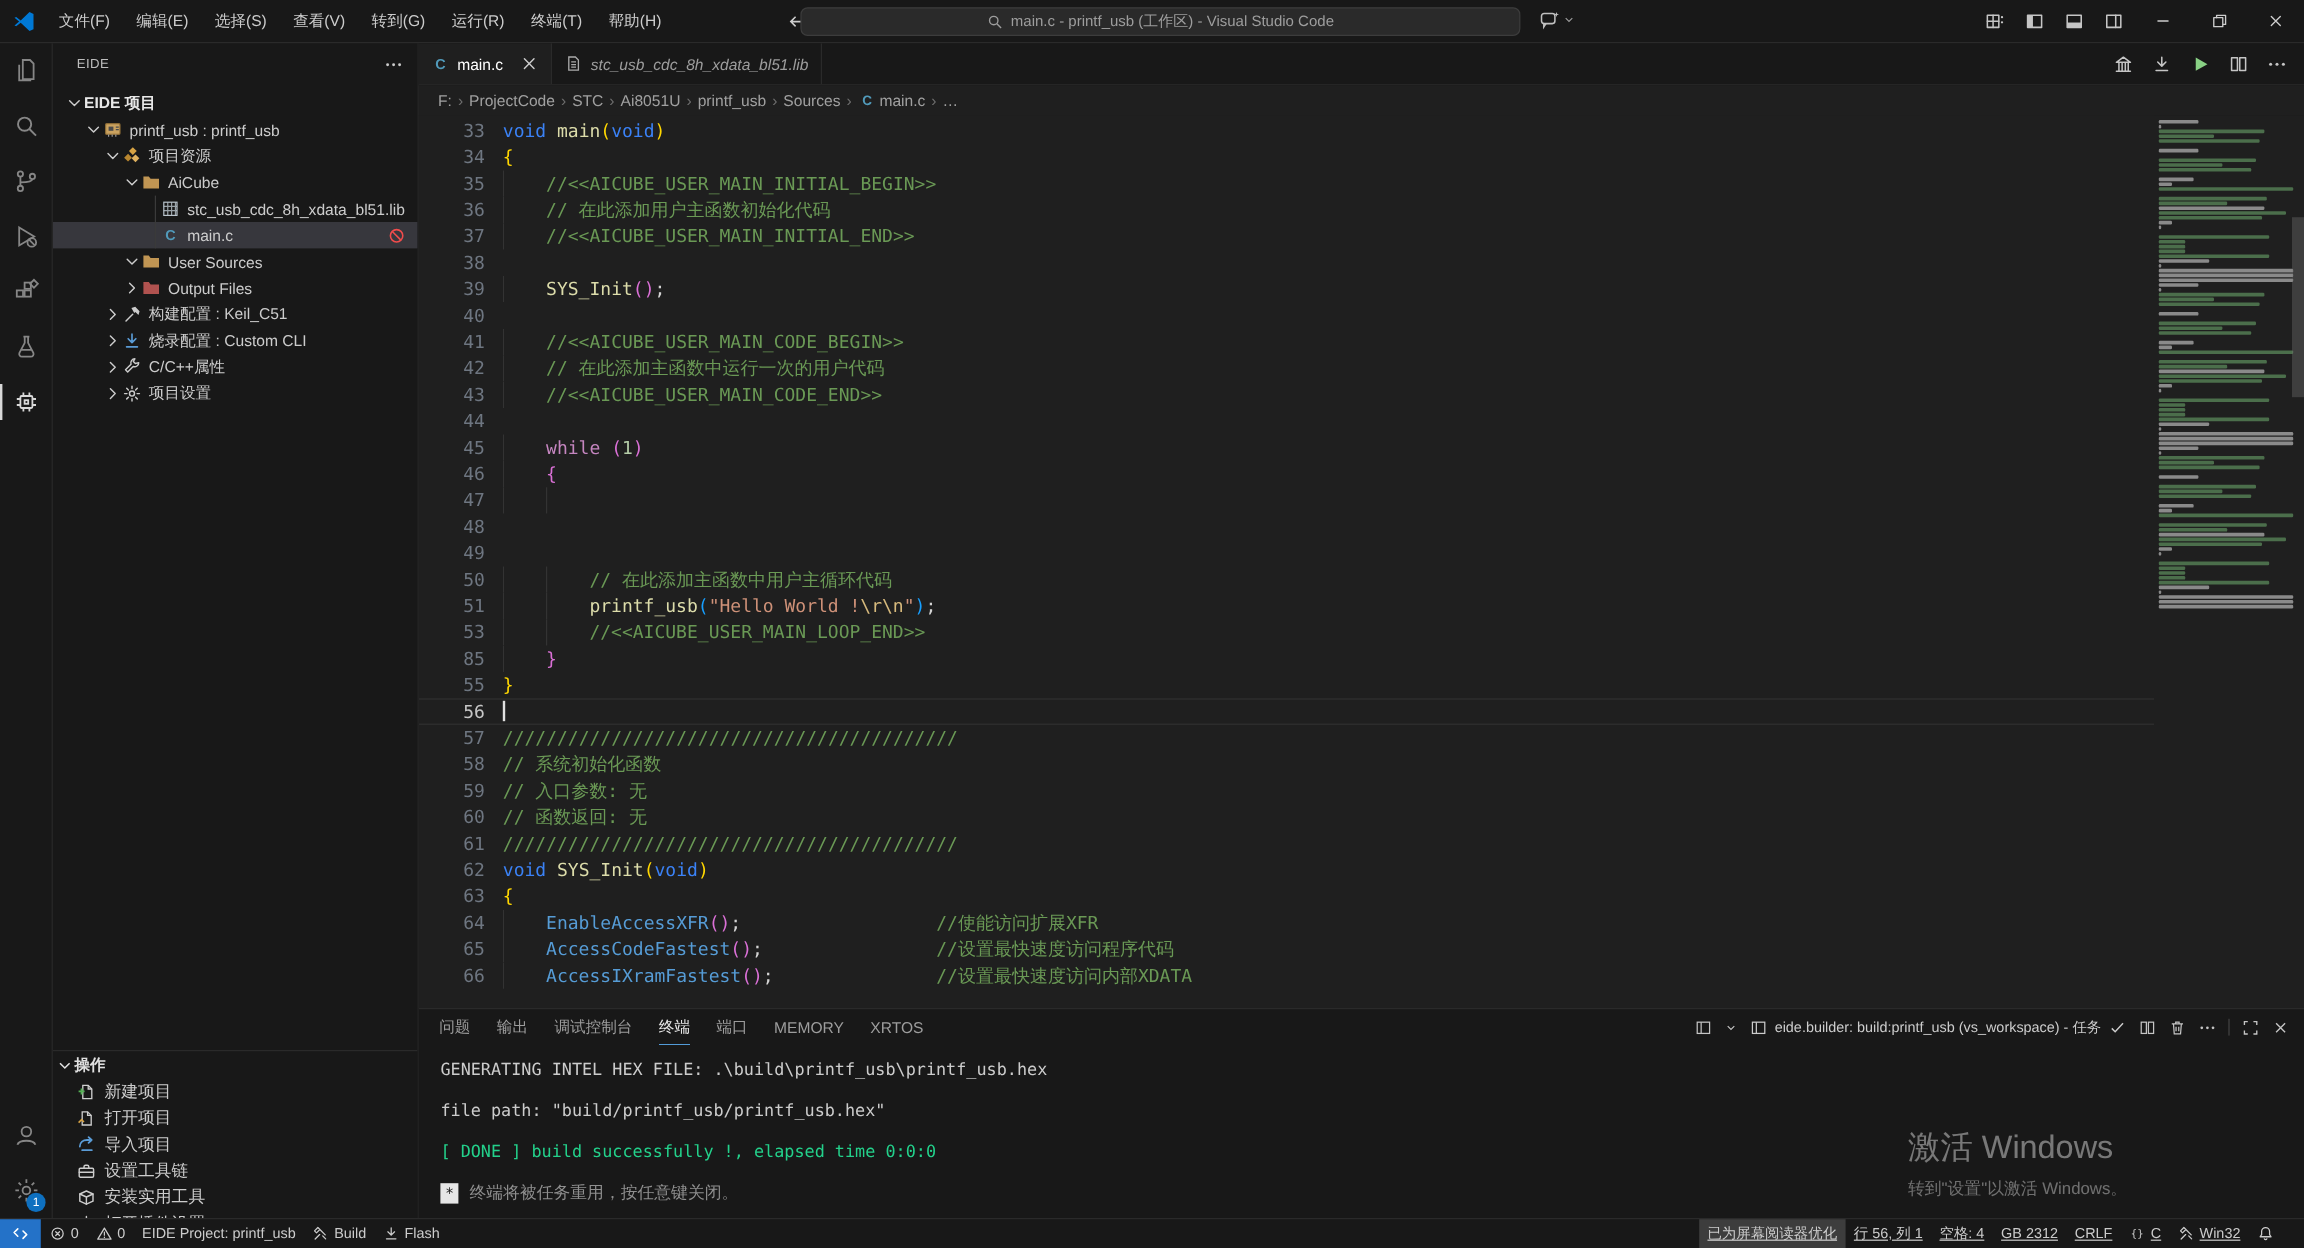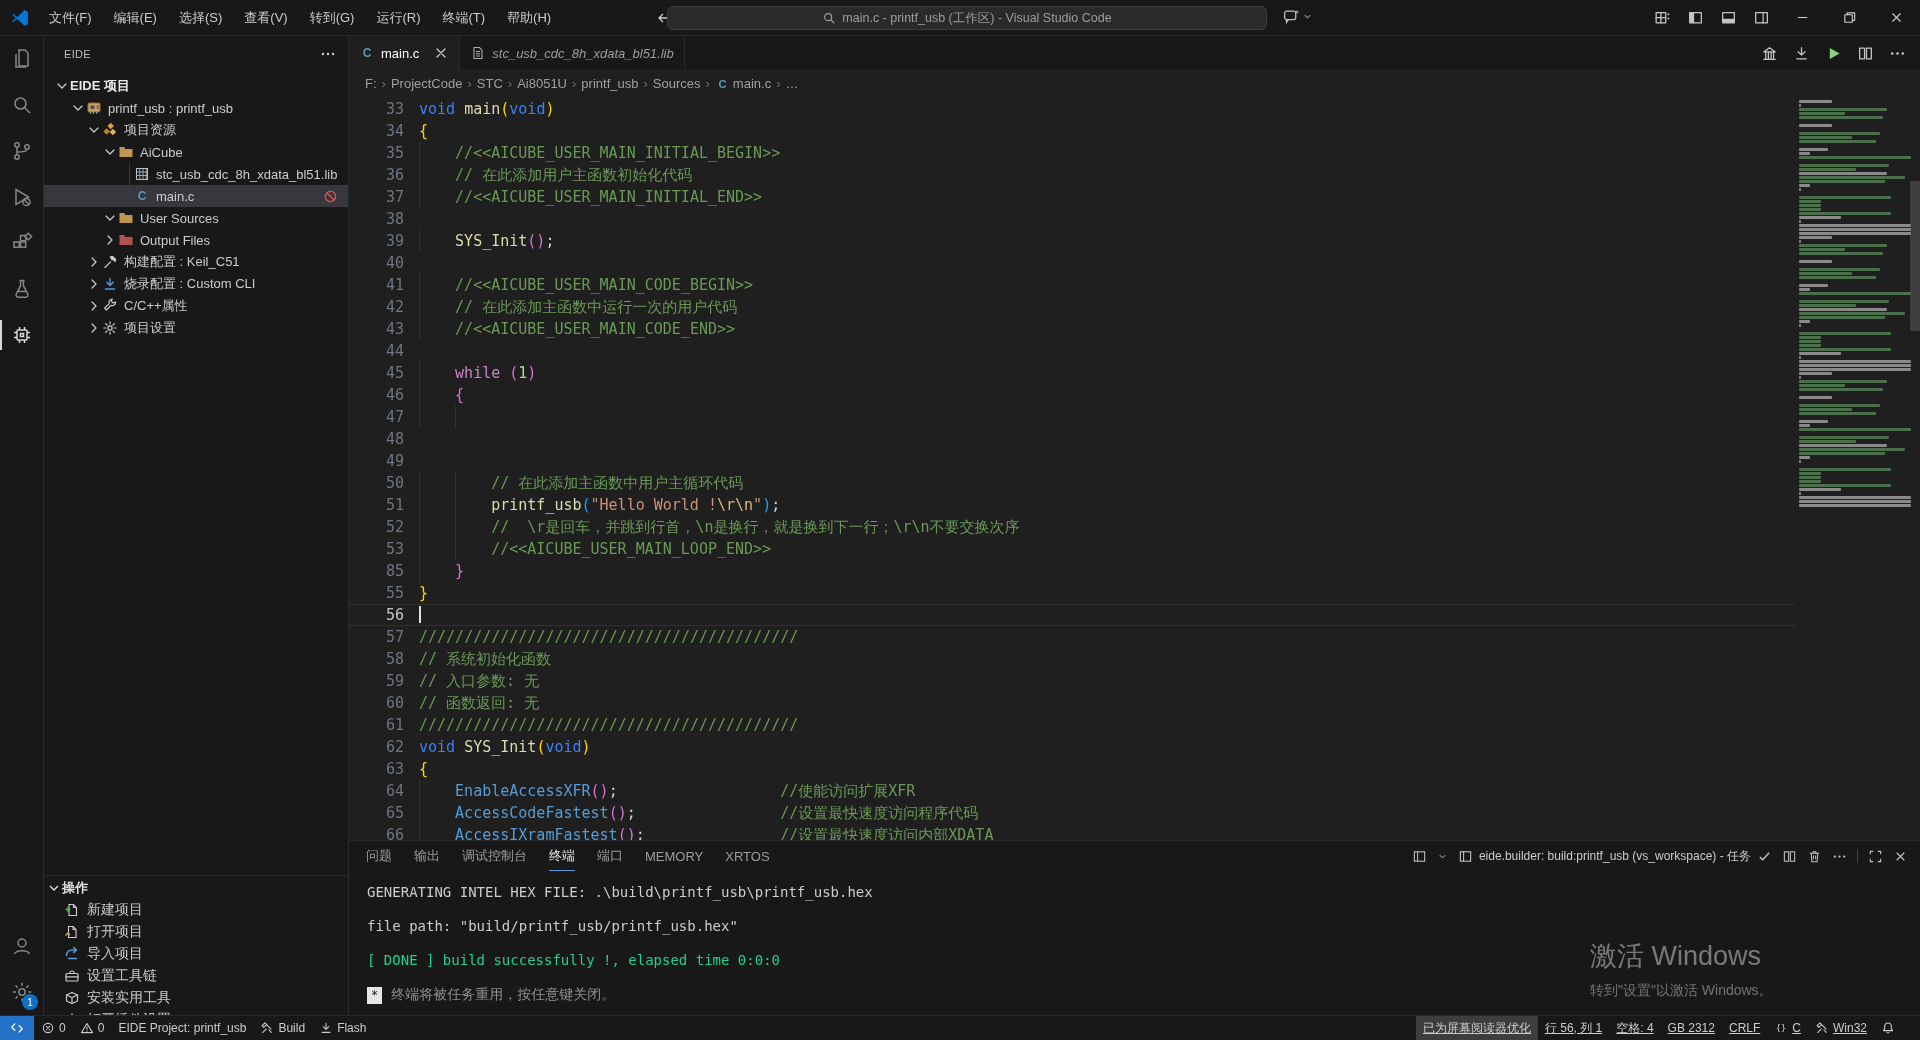--- a/index.html
+++ b/index.html
@@ -673,21 +673,20 @@
         <div class="cl"><span class="ln">42</span><span class="lc"><span class="ind"></span><span class="cm">// 在此添加主函数中运行一次的用户代码</span></span></div>
         <div class="cl"><span class="ln">43</span><span class="lc"><span class="ind"></span><span class="cm">//&lt;&lt;AICUBE_USER_MAIN_CODE_END&gt;&gt;</span></span></div>
         <div class="cl"><span class="ln">44</span><span class="lc"></span></div>
         <div class="cl"><span class="ln">45</span><span class="lc"><span class="ind"></span><span class="ctl">while</span><span class="pl"> </span><span class="b2">(</span><span class="num">1</span><span class="b2">)</span></span></div>
         <div class="cl"><span class="ln">46</span><span class="lc"><span class="ind"></span><span class="b2">{</span></span></div>
         <div class="cl"><span class="ln">47</span><span class="lc"><span class="ind"></span><span class="ind"></span></span></div>
         <div class="cl"><span class="ln">48</span><span class="lc"></span></div>
         <div class="cl"><span class="ln">49</span></div>
         <div class="cl"><span class="ln">50</span><span class="lc"><span class="ind"></span><span class="ind"></span><span class="cm">// 在此添加主函数中用户主循环代码</span></span></div>
         <div class="cl"><span class="ln">51</span><span class="lc"><span class="ind"></span><span class="ind"></span><span class="fn">printf_usb</span><span class="b3">(</span><span class="str">"Hello World !</span><span class="esc">\r\n</span><span class="str">"</span><span class="b3">)</span><span class="pl">;</span></span></div>
-        <div class="cl"><span class="ln">52</span><span class="lc"><span class="ind"></span><span class="ind"></span><span class="cm">//  \r是回车，并跳到行首，\n是换行，就是换到下一行；\r\n不要交换次序</span></span></div>
         <div class="cl"><span class="ln">53</span><span class="lc"><span class="ind"></span><span class="ind"></span><span class="cm">//&lt;&lt;AICUBE_USER_MAIN_LOOP_END&gt;&gt;</span></span></div>
         <div class="cl"><span class="ln">85</span><span class="lc"><span class="ind"></span><span class="b2">}</span></span></div>
         <div class="cl"><span class="ln">55</span><span class="lc"><span class="b1">}</span></span></div>
         <div class="cl cur"><span class="ln">56</span><span class="lc"><span class="cursor"></span></span></div>
         <div class="cl"><span class="ln">57</span><span class="lc"><span class="cm">//////////////////////////////////////////</span></span></div>
         <div class="cl"><span class="ln">58</span><span class="lc"><span class="cm">// 系统初始化函数</span></span></div>
         <div class="cl"><span class="ln">59</span><span class="lc"><span class="cm">// 入口参数: 无</span></span></div>
         <div class="cl"><span class="ln">60</span><span class="lc"><span class="cm">// 函数返回: 无</span></span></div>
         <div class="cl"><span class="ln">61</span><span class="lc"><span class="cm">//////////////////////////////////////////</span></span></div>
         <div class="cl"><span class="ln">62</span><span class="lc"><span class="kw">void</span><span class="pl"> </span><span class="fn">SYS_Init</span><span class="b1">(</span><span class="kw">void</span><span class="b1">)</span></span></div>

